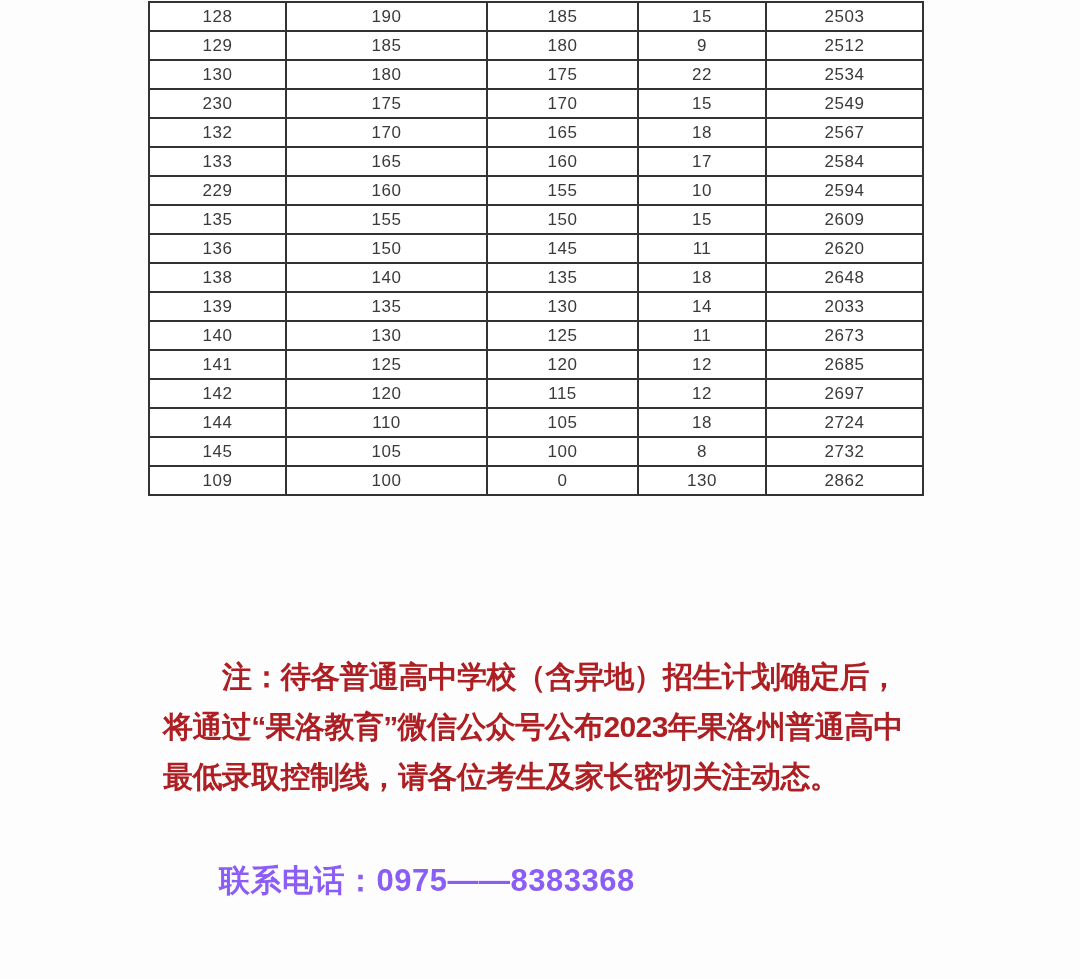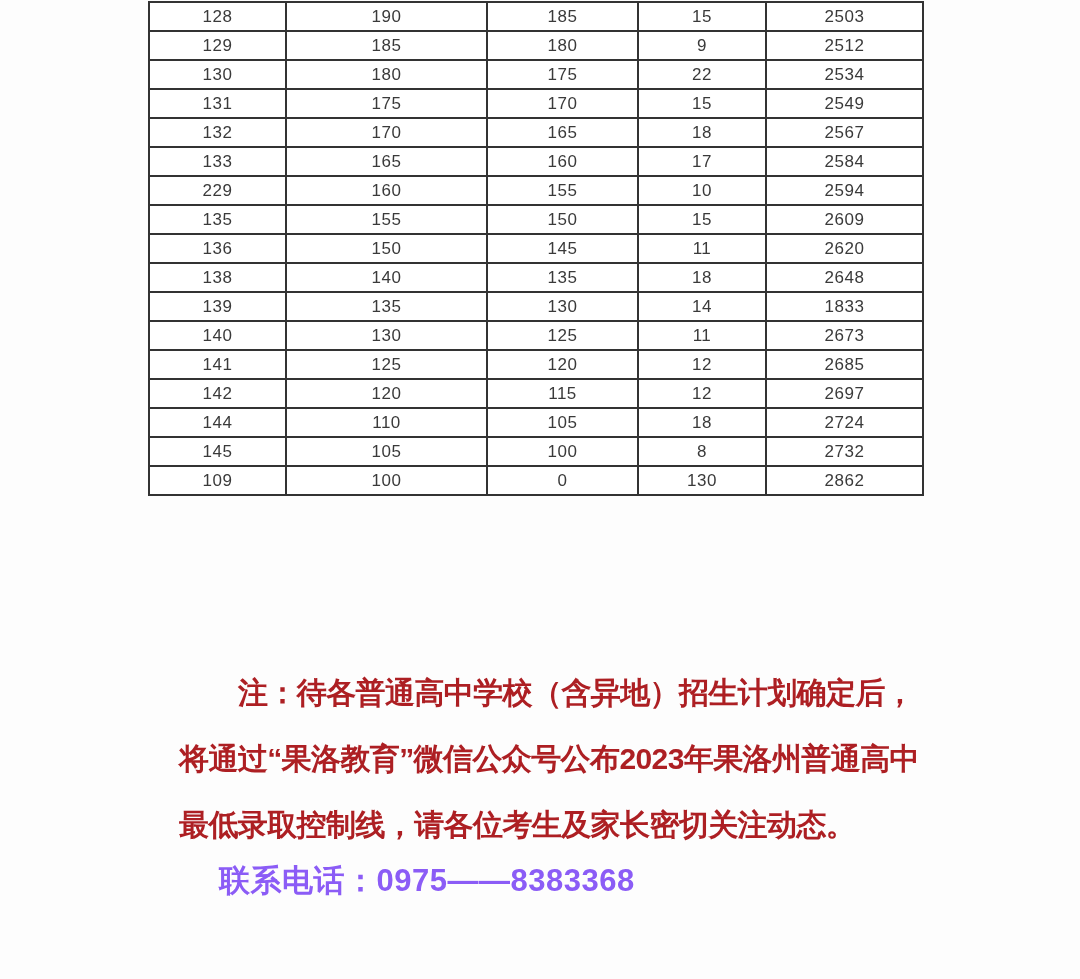--- a/index.html
+++ b/index.html
@@ -42,21 +42,21 @@
     left: 163px;
     top: 652px;
     width: 780px;
     color: #ad1f23;
     font-weight: bold;
     font-size: 30px;
     line-height: 50px;
     letter-spacing: -0.6px;
   }
   .note p {
-    margin: 16px;
+    margin: 0;
     white-space: nowrap;
   }
   .note p.indent {
     text-indent: 59px;
   }
   .contact {
     position: absolute;
     left: 219px;
     top: 860px;
     color: #8b5cf6;
@@ -95,21 +95,21 @@
           <td>2512</td>
         </tr>
         <tr>
           <td>130</td>
           <td>180</td>
           <td>175</td>
           <td>22</td>
           <td>2534</td>
         </tr>
         <tr>
-          <td>131</td>
+          <td>230</td>
           <td>175</td>
           <td>170</td>
           <td>15</td>
           <td>2549</td>
         </tr>
         <tr>
           <td>132</td>
           <td>170</td>
           <td>165</td>
           <td>18</td>
@@ -148,21 +148,21 @@
           <td>140</td>
           <td>135</td>
           <td>18</td>
           <td>2648</td>
         </tr>
         <tr>
           <td>139</td>
           <td>135</td>
           <td>130</td>
           <td>14</td>
-          <td>1833</td>
+          <td>2033</td>
         </tr>
         <tr>
           <td>140</td>
           <td>130</td>
           <td>125</td>
           <td>11</td>
           <td>2673</td>
         </tr>
         <tr>
           <td>141</td>

